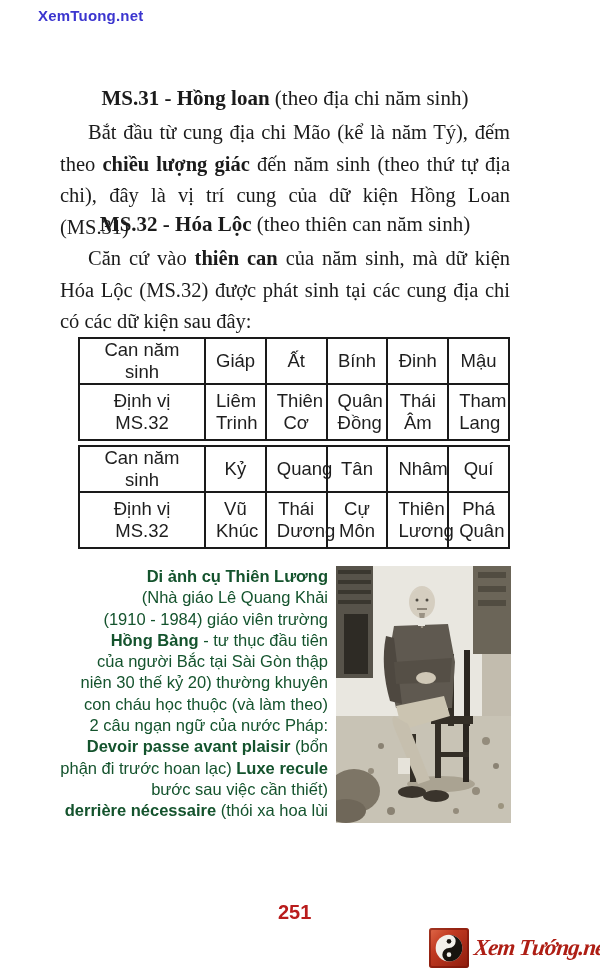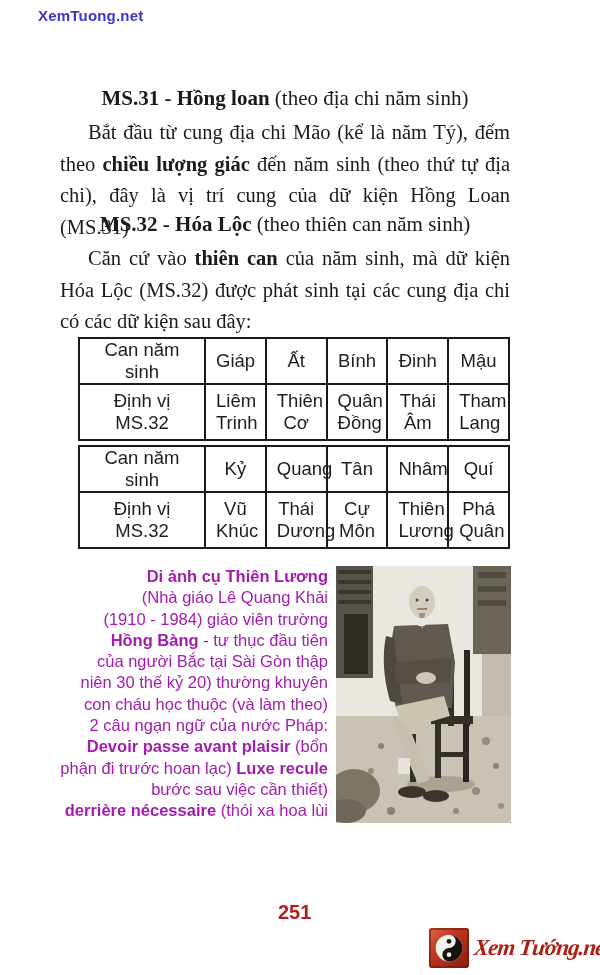--- a/index.html
+++ b/index.html
@@ -32,21 +32,21 @@
     border:2px solid #1a1a1a;text-align:center;vertical-align:middle;
     padding:0 10px;line-height:22px;
   }
   .ms-table tr.hdr td{height:33px;}
   .ms-table tr.val td{height:54px;}
   .ms-table col.lbl{width:126px;}
   
   .caption{
     position:absolute;left:40px;top:566px;width:288px;text-align:right;
     font-family:"Liberation Sans",sans-serif;font-size:16.5px;line-height:21.3px;
-    color:#a21caf;
+    color:#14532d;
   }
   .caption .cline{white-space:nowrap;}
   
   .photo{
     position:absolute;left:336px;top:566px;width:175px;height:257px;
     background:#dcd9d2;
   }
   .photo svg{display:block;}
   
   .page-number{

